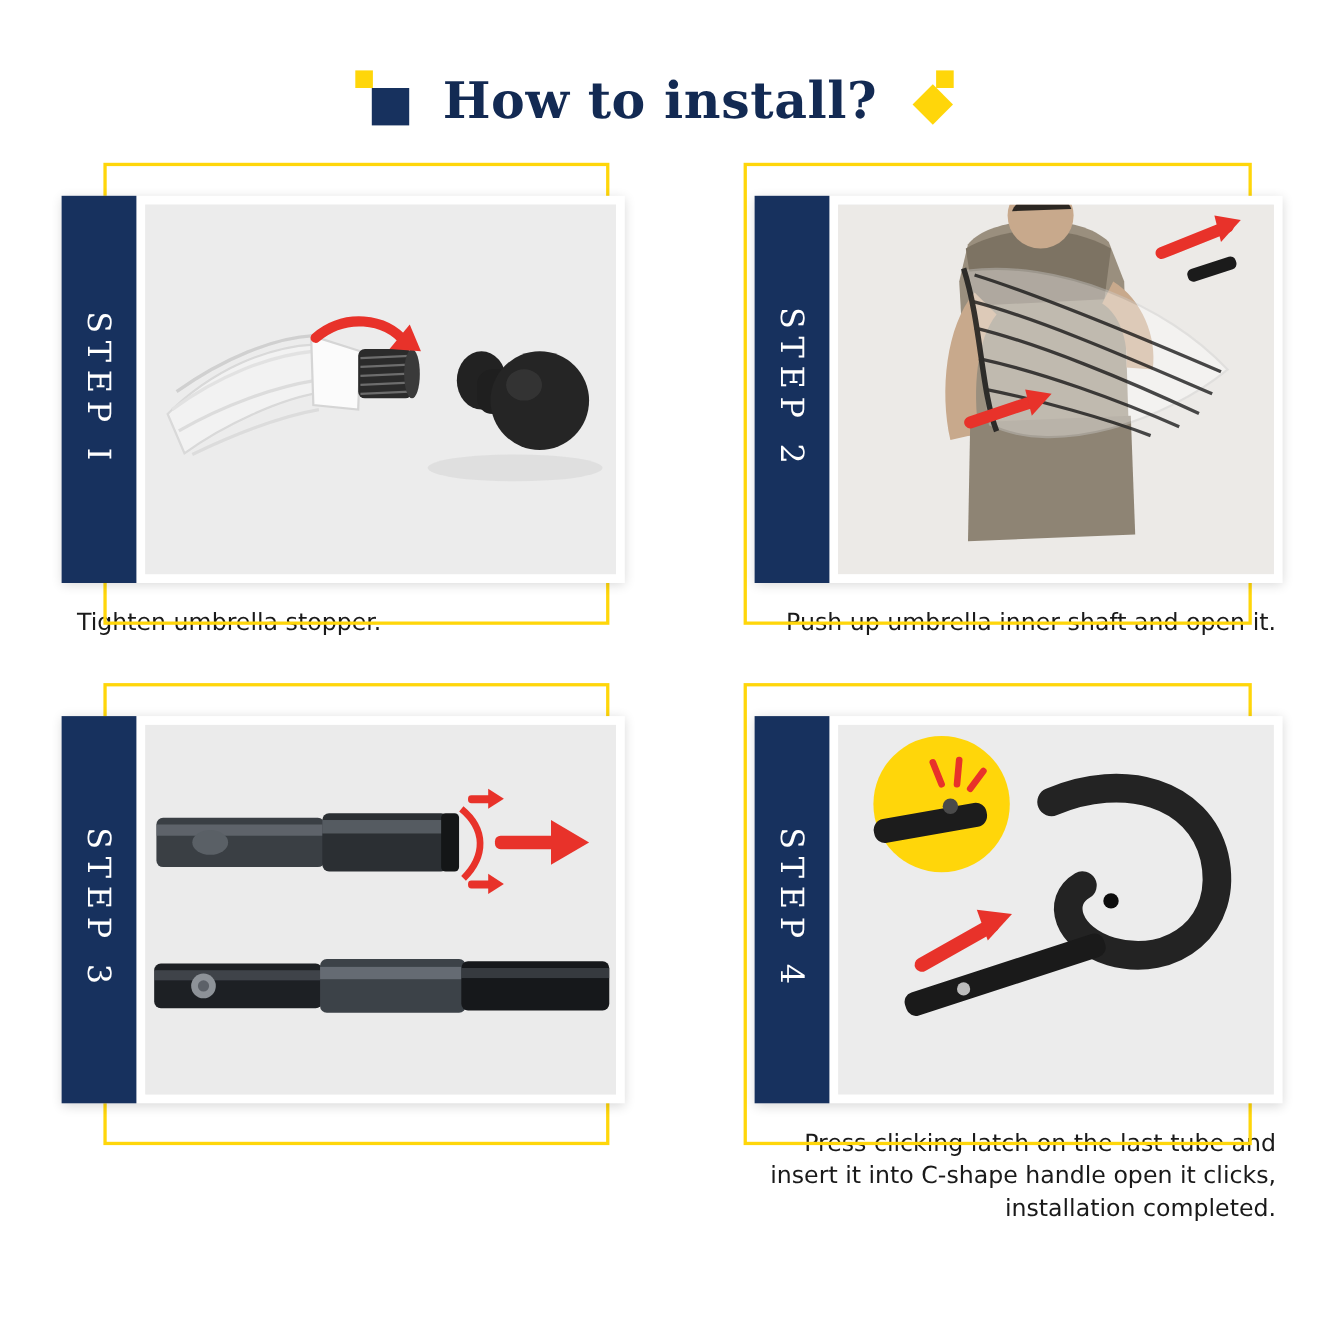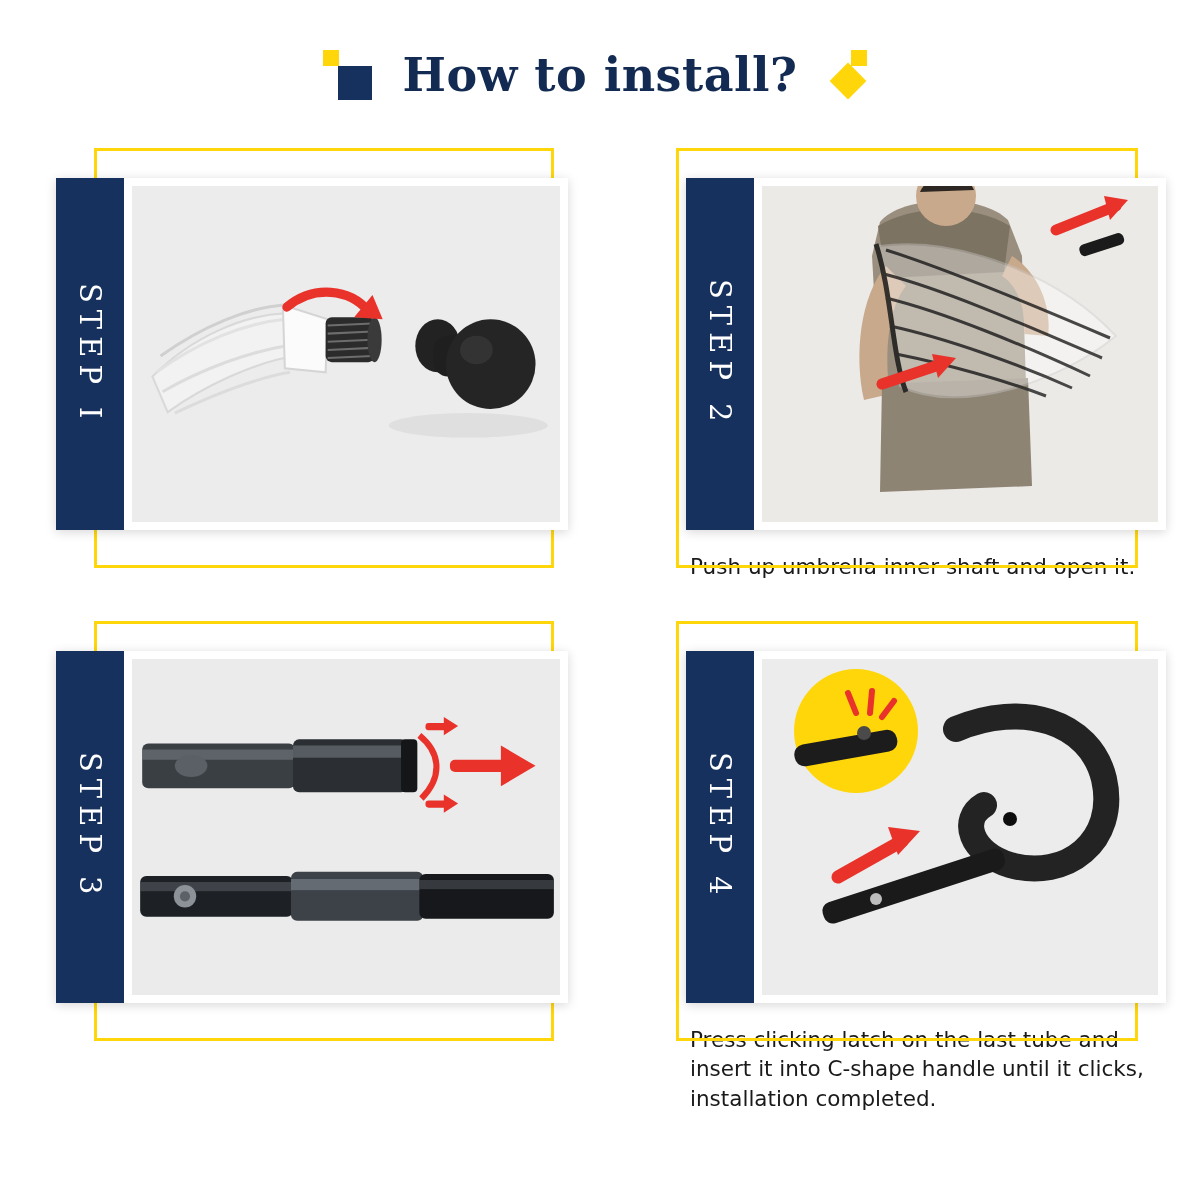--- a/index.html
+++ b/index.html
@@ -21,21 +21,21 @@
   }
 
   
   .title-row {
     position: absolute;
     top: 48px;
     left: 0;
     width: 1200px;
     height: 70px;
     display: flex;
-    align-items: flex-start;
+    align-items: flex-end;
     justify-content: center;
     gap: 24px;
   }
   .title-text {
     font-family: "DejaVu Serif", serif;
     font-size: 46px;
     font-weight: bold;
     color: #132a53;
     letter-spacing: 0.5px;
     white-space: nowrap;
@@ -120,21 +120,21 @@
   }
 
   .caption {
     margin-top: 22px;
     font-size: 21.5px;
     line-height: 1.36;
     color: #1a1a1a;
     max-width: 470px;
     padding-left: 14px;
   }
-  .step.right .caption { padding-left: 4px; max-width: 470px; }
+  .step.right .caption { padding-left: 4px; max-width: 470px; text-align: right; }
 
   
   .ph-svg { position: absolute; inset: 0; width: 100%; height: 100%; display: block; }
 </style>
 </head>
 <body>
 
 <div class="page">
 
   <div class="title-row">
@@ -189,20 +189,21 @@
             <g>
               <ellipse cx="300" cy="160" rx="22" ry="26" fill="#222"></ellipse>
               <rect x="296" y="150" width="46" height="40" rx="14" fill="#1f1f1f"></rect>
               <ellipse cx="352" cy="178" rx="44" ry="44" fill="#252525"></ellipse>
               <ellipse cx="338" cy="164" rx="16" ry="14" fill="#3d3d3d" opacity="0.6"></ellipse>
             </g>
             <ellipse cx="330" cy="238" rx="78" ry="12" fill="#dcdcdc" opacity="0.8"></ellipse>
           </svg>
         </div>
       </div>
+      <div class="caption">Tighten umbrella stopper.</div>
     </div>
 
     <div class="step right">
       <div class="bracket"></div>
       <div class="card">
         <div class="step-label">
           <span>STEP 2</span>
         </div>
         <div class="photo">
           <svg class="ph-svg" viewBox="0 0 400 336" preserveAspectRatio="xMidYMid slice">
@@ -328,17 +329,17 @@
               <circle cx="116" cy="240" r="6" fill="#bdbdbd"></circle>
             </g>
 
             <g>
               <path d="M78 218 L142 182" stroke="#e8322a" stroke-width="13" stroke-linecap="round"></path>
               <polygon points="160,172 128,168 138,196" fill="#e8322a"></polygon>
             </g>
           </svg>
         </div>
       </div>
-      <div class="caption">Press clicking latch on the last tube and insert it into C-shape handle until it clicks, installation completed.</div>
+      <div class="caption">Press clicking latch on the last tube and insert it into C-shape handle open it clicks, installation completed.</div>
     </div>
 
   </div>
 </div>
 
 </body></html>

